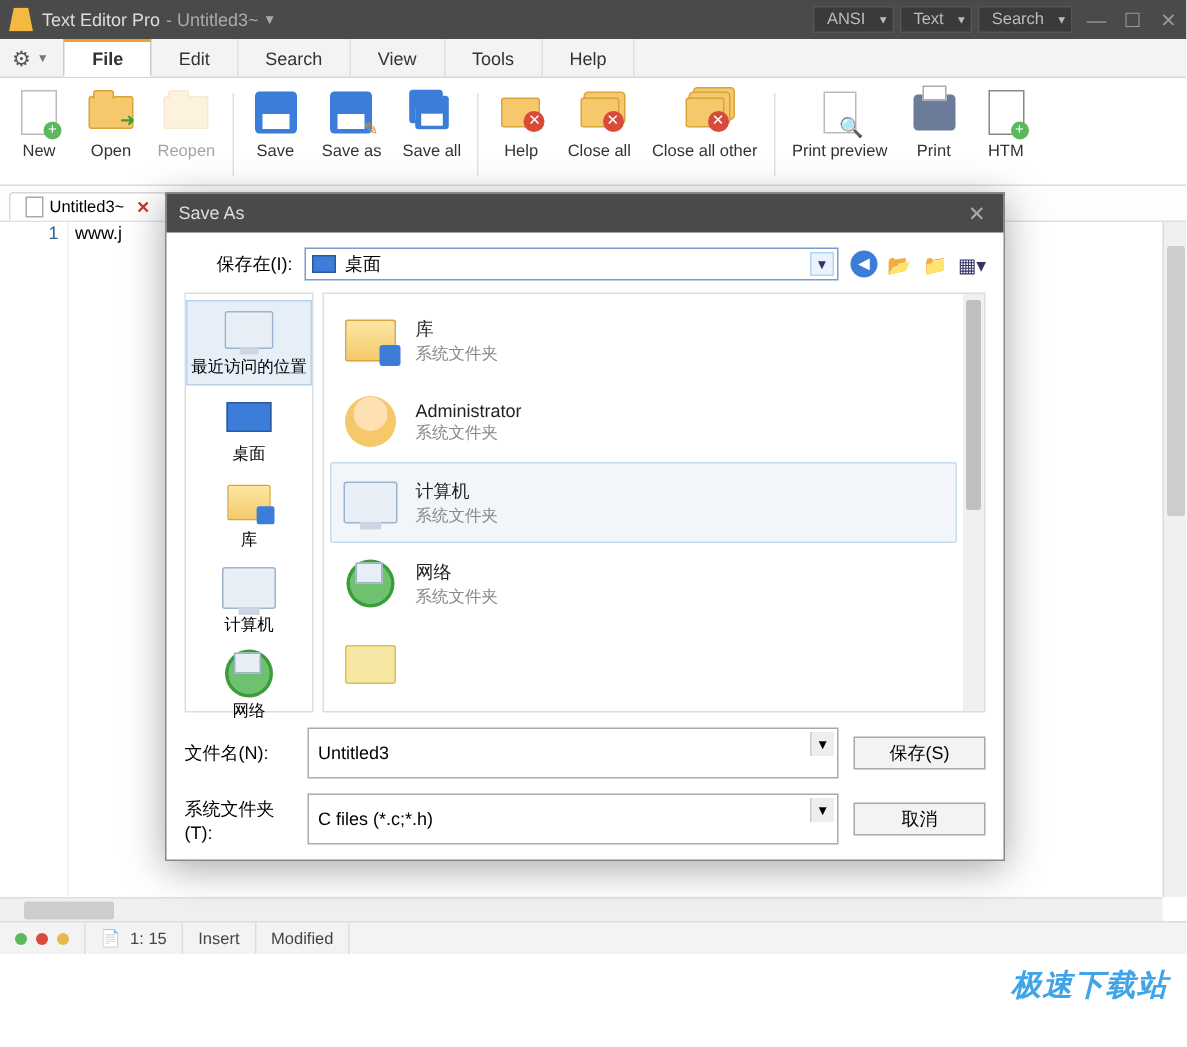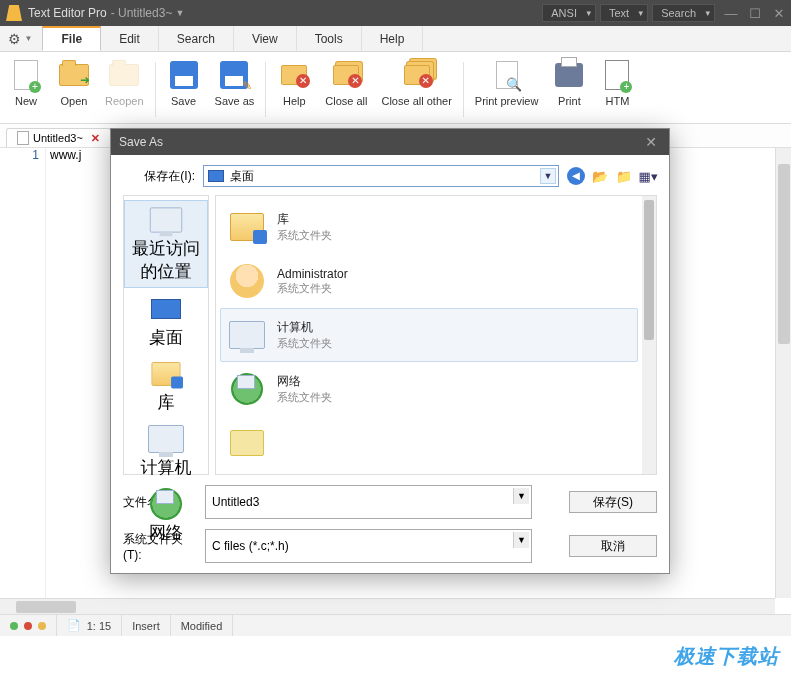--- a/index.html
+++ b/index.html
@@ -78,40 +78,40 @@
 .locrow { display:flex; align-items:center; gap:8px; margin-bottom:8px; font-size:12px; }
 .locrow .lbl{ width:72px; text-align:right; }
 .locrow .combo { flex:1; display:flex; align-items:center; border:1px solid #7a9ccf; height:22px; background:#fff; padding:0 4px; position:relative; }
 .locrow .combo .desk{width:16px;height:12px;background:#3b7dd8;margin-right:6px;border:1px solid #2a5a9e;}
 .locrow .combo .arrow{position:absolute;right:2px;top:2px;width:16px;height:16px;background:#eaf3fb;border:1px solid #b7d4ef;text-align:center;font-size:9px;line-height:14px;color:#336;}
 .toolbar-icons{display:flex;gap:6px;align-items:center;}
 .toolbar-icons .ti{width:18px;height:18px;display:flex;align-items:center;justify-content:center;font-size:13px;}
 
 .browse { display:flex; gap:6px; height:280px; }
 .places { width:86px; background:#fff; border:1px solid #ddd; display:flex; flex-direction:column; align-items:center; padding:4px 0; gap:2px; }
-.place { width:100%; text-align:center; font-size:17px; padding:4px 0; }
+.place { width:100%; text-align:center; font-size:11px; padding:4px 0; }
 .place.sel { background:#e6eef8; border:1px solid #b7d4ef; }
 .place .pi{width:36px;height:30px;margin:0 auto 2px;display:flex;align-items:center;justify-content:center;}
 
 .filelist { flex:1; border:1px solid #ddd; position:relative; overflow:hidden; }
 .filelist .inner{position:absolute;inset:0 14px 0 0; padding:4px;}
 .fitem { display:flex; align-items:center; gap:10px; padding:6px; border:1px solid transparent; border-radius:2px; }
 .fitem.sel { background:#f2f6fb; border:1px solid #c6dbef; }
 .fitem .fic{width:40px;height:40px;display:flex;align-items:center;justify-content:center;}
 .fitem .ftxt{font-size:12px;}
 .fitem .ftxt .fname{color:#222;}
 .fitem .ftxt .ftype{color:#888;font-size:11px;}
 .filelist .vsb{position:absolute;right:0;top:0;bottom:0;width:14px;background:#f0f0f0;}
 .filelist .vsb .th{position:absolute;top:4px;left:2px;right:2px;height:140px;background:#bfbfbf;border-radius:2px;}
 
 .formrow { display:flex; align-items:center; gap:10px; margin-top:10px; font-size:12px; }
 .formrow .lbl{width:72px;text-align:left;}
 .formrow .field{flex:1;height:22px;border:1px solid #aaa;background:#fff;padding:16px 6px;position:relative;display:flex;align-items:center;}
 .formrow .field .arrow{position:absolute;right:2px;top:2px;width:16px;height:16px;text-align:center;font-size:9px;line-height:16px;background:#eee;border-left:1px solid #ccc;}
-.formrow .btn{width:88px;height:22px;border:1px solid #aaa;background:#f3f3f3;font-size:12px;display:flex;align-items:center;justify-content:center;margin-left:27px;}
+.formrow .btn{width:88px;height:22px;border:1px solid #aaa;background:#f3f3f3;font-size:12px;display:flex;align-items:center;justify-content:center;}
 .ribbon-wrap{position:relative;}
 
 
 .watermark{position:absolute;right:12px;bottom:28px;font-size:20px;color:#2b9be6;font-style:italic;font-weight:bold;opacity:.9;letter-spacing:1px;}
 
 
 .ic-lib{width:34px;height:28px;background:linear-gradient(#fbe7a3,#f5c96b);border:1px solid #d9a43a;border-radius:2px;position:relative;}
 .ic-lib::after{content:"";position:absolute;right:-4px;bottom:-4px;width:14px;height:14px;background:#3b7dd8;border-radius:2px;}
 .ic-user{width:34px;height:34px;border-radius:50%;background:radial-gradient(circle at 50% 35%, #ffe0b2 0 40%, #f5c96b 41% 100%);}
 .ic-pc{width:36px;height:28px;background:#e8eef6;border:1px solid #9bb3cf;border-radius:2px;position:relative;}
@@ -180,20 +180,29 @@
         <div class="cap">Save</div>
       </div>
       <div class="rbtn">
         <div class="ico">
           <div class="ico-save">
             <span class="pen">✎</span>
           </div>
         </div>
         <div class="cap">Save as</div>
       </div>
+      <div class="rbtn">
+        <div class="ico">
+          <div style="position:relative">
+            <div class="ico-save" style="position:absolute;left:-4px;top:-4px;transform:scale(.8)"></div>
+            <div class="ico-save" style="transform:scale(.8)"></div>
+          </div>
+        </div>
+        <div class="cap">Save all</div>
+      </div>
       <div class="sep"></div>
       <div class="rbtn">
         <div class="ico">
           <div class="ico-close">
             <div class="fold"></div>
             <div class="x">✕</div>
           </div>
         </div>
         <div class="cap">Help</div>
       </div>

